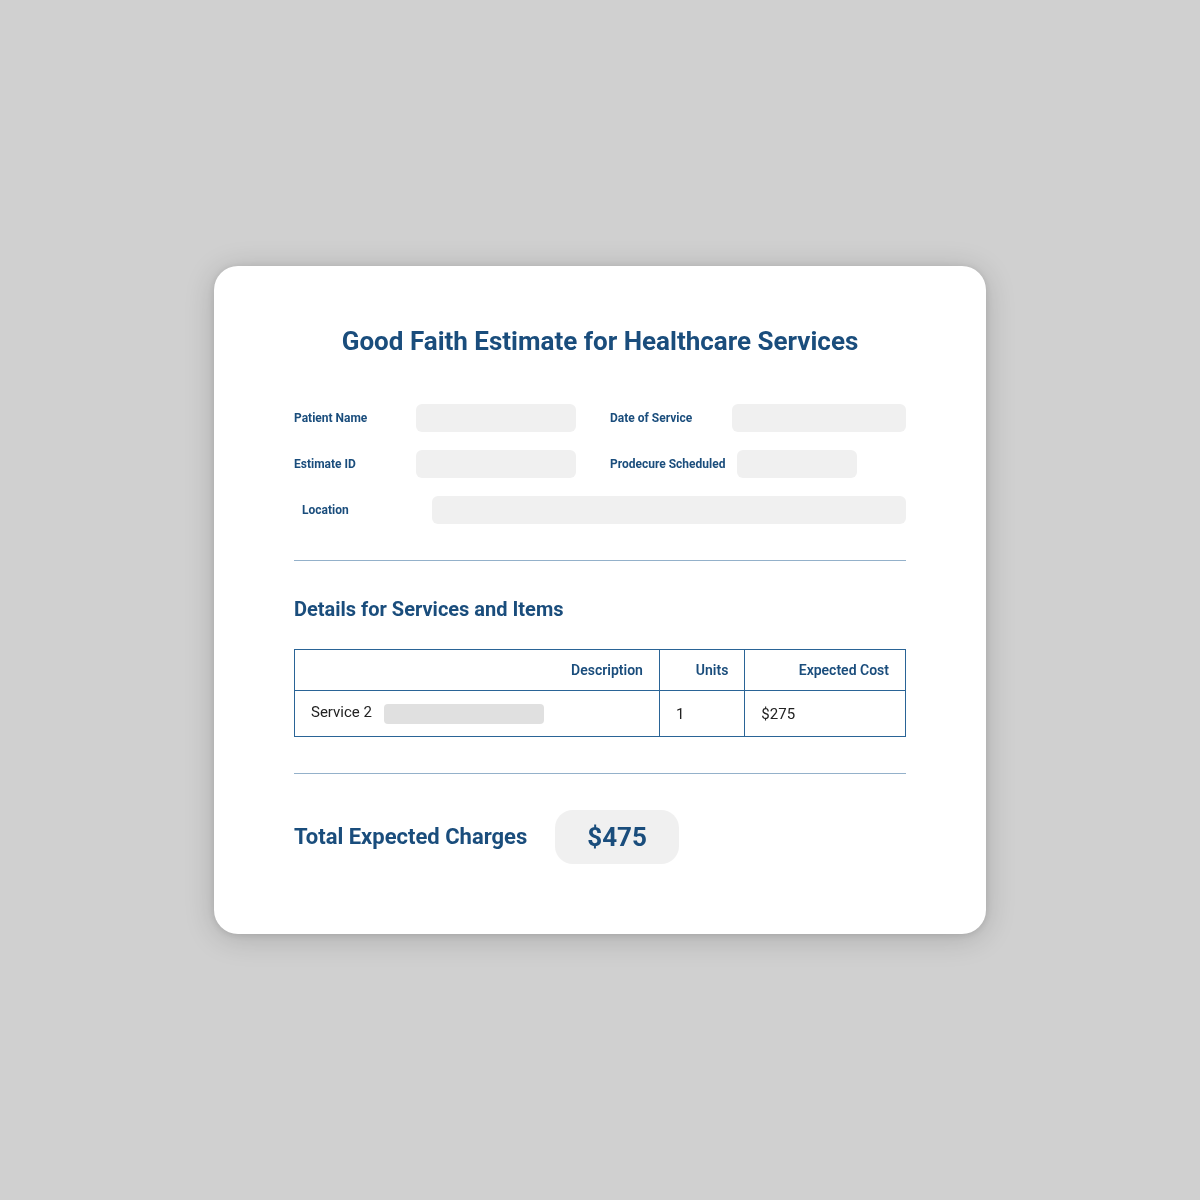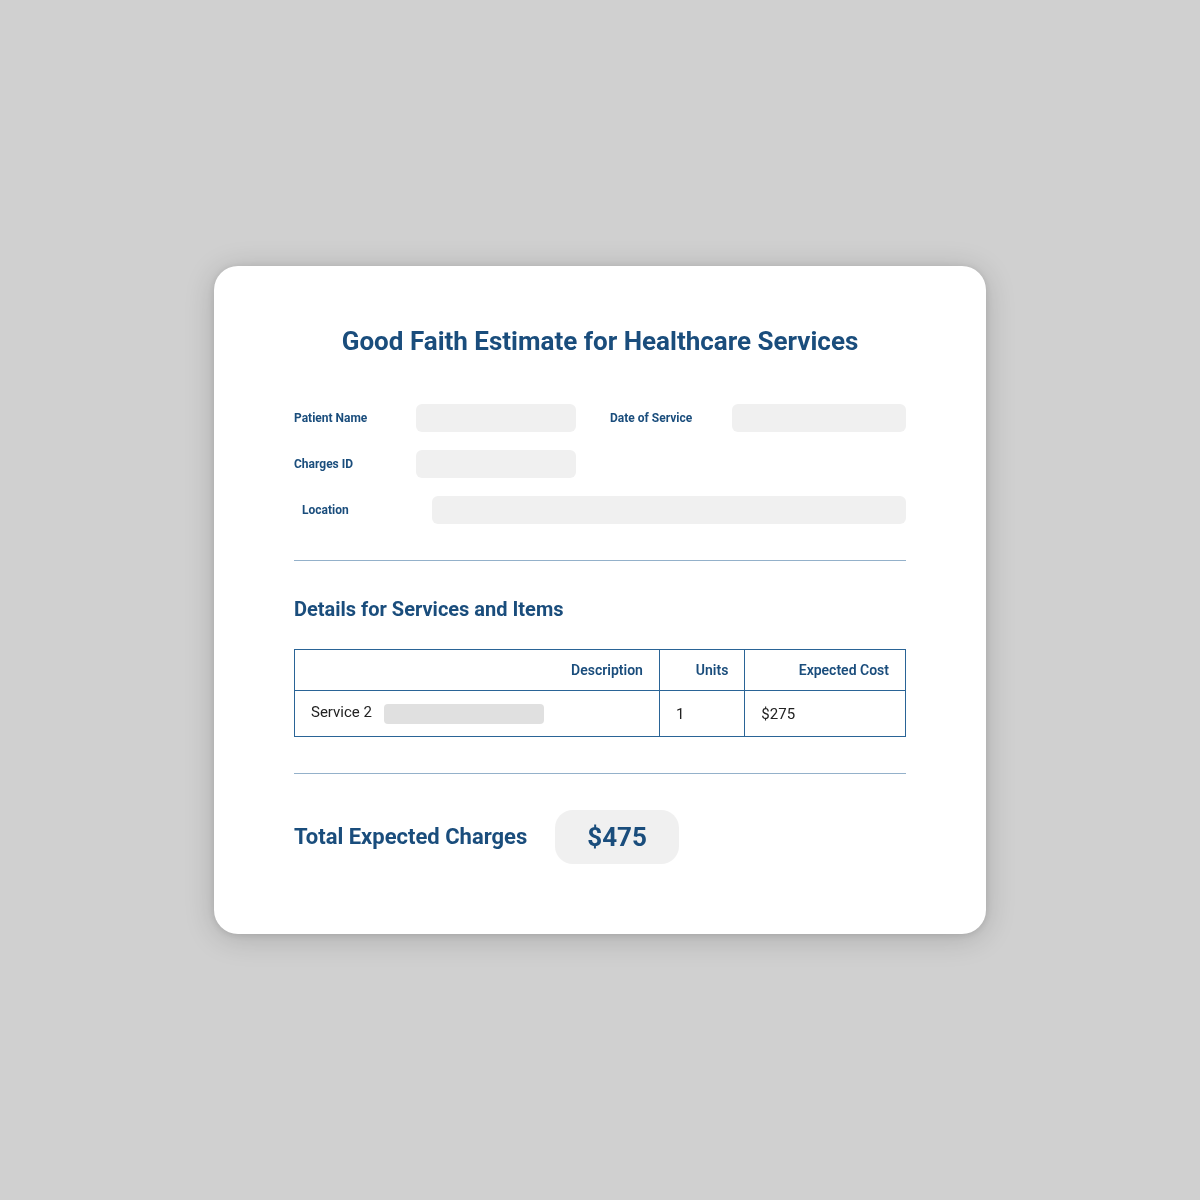--- a/index.html
+++ b/index.html
@@ -178,22 +178,26 @@
         <div class="field-value-box medium"></div>
       </div>
       <div class="half-row">
         <span class="field-label">Date of Service</span>
         <div class="field-value-box long"></div>
       </div>
     </div>
 
     <div class="field-row">
       <div class="half-row">
-        <span class="field-label">Charges ID</span>
+        <span class="field-label">Estimate ID</span>
         <div class="field-value-box medium"></div>
+      </div>
+      <div class="half-row">
+        <span class="field-label">Prodecure Scheduled</span>
+        <div class="field-value-box short"></div>
       </div>
     </div>
 
     <div class="field-row single">
       <span class="field-label">Location</span>
       <div class="field-value-box long" style="flex:1;"></div>
     </div>
   </div>
 
   <hr class="divider">

